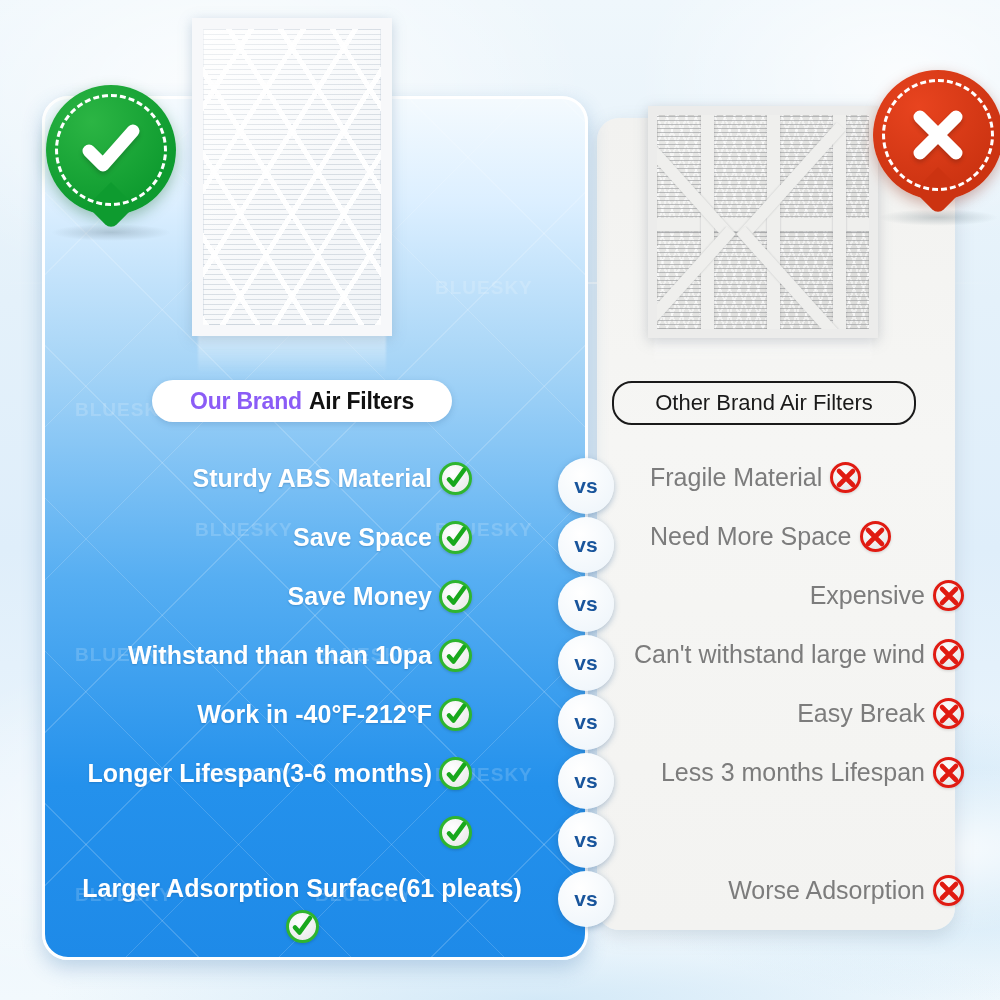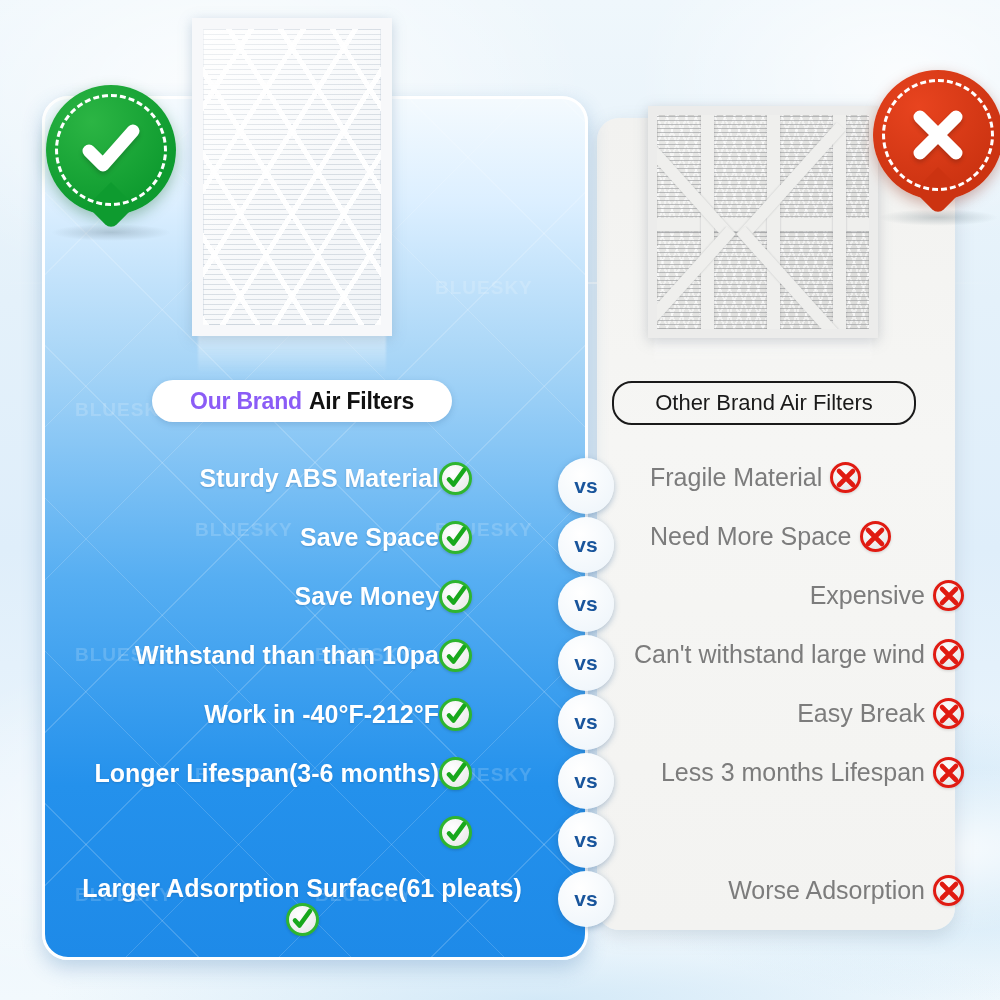--- a/index.html
+++ b/index.html
@@ -142,21 +142,21 @@
     font-size:22px;color:#1a1a1a;
   }
 
   
   .rows{position:absolute;left:0;top:462px;width:1000px;}
   .row{position:relative;height:59px;}
   .row.tall{height:78px;}
 
   .left-item{
     position:absolute;right:528px;top:0;
-    display:flex;align-items:center;justify-content:flex-end;
+    display:flex;align-items:center;justify-content:flex-end;gap:7px;
     color:#fff;font-weight:700;font-size:25px;white-space:nowrap;
     text-shadow:0 1px 2px rgba(25,90,150,.35);
   }
   .left-item.wrap{right:auto;left:52px;width:500px;justify-content:flex-end;
     flex-wrap:wrap;line-height:1.05;flex-direction:column;}
   .left-item.wrap .txt{width:100%;text-align:center;}
   .left-item.wrap .ok{margin-top:2px;}
 
   .right-item{
     position:absolute;left:650px;top:0;

